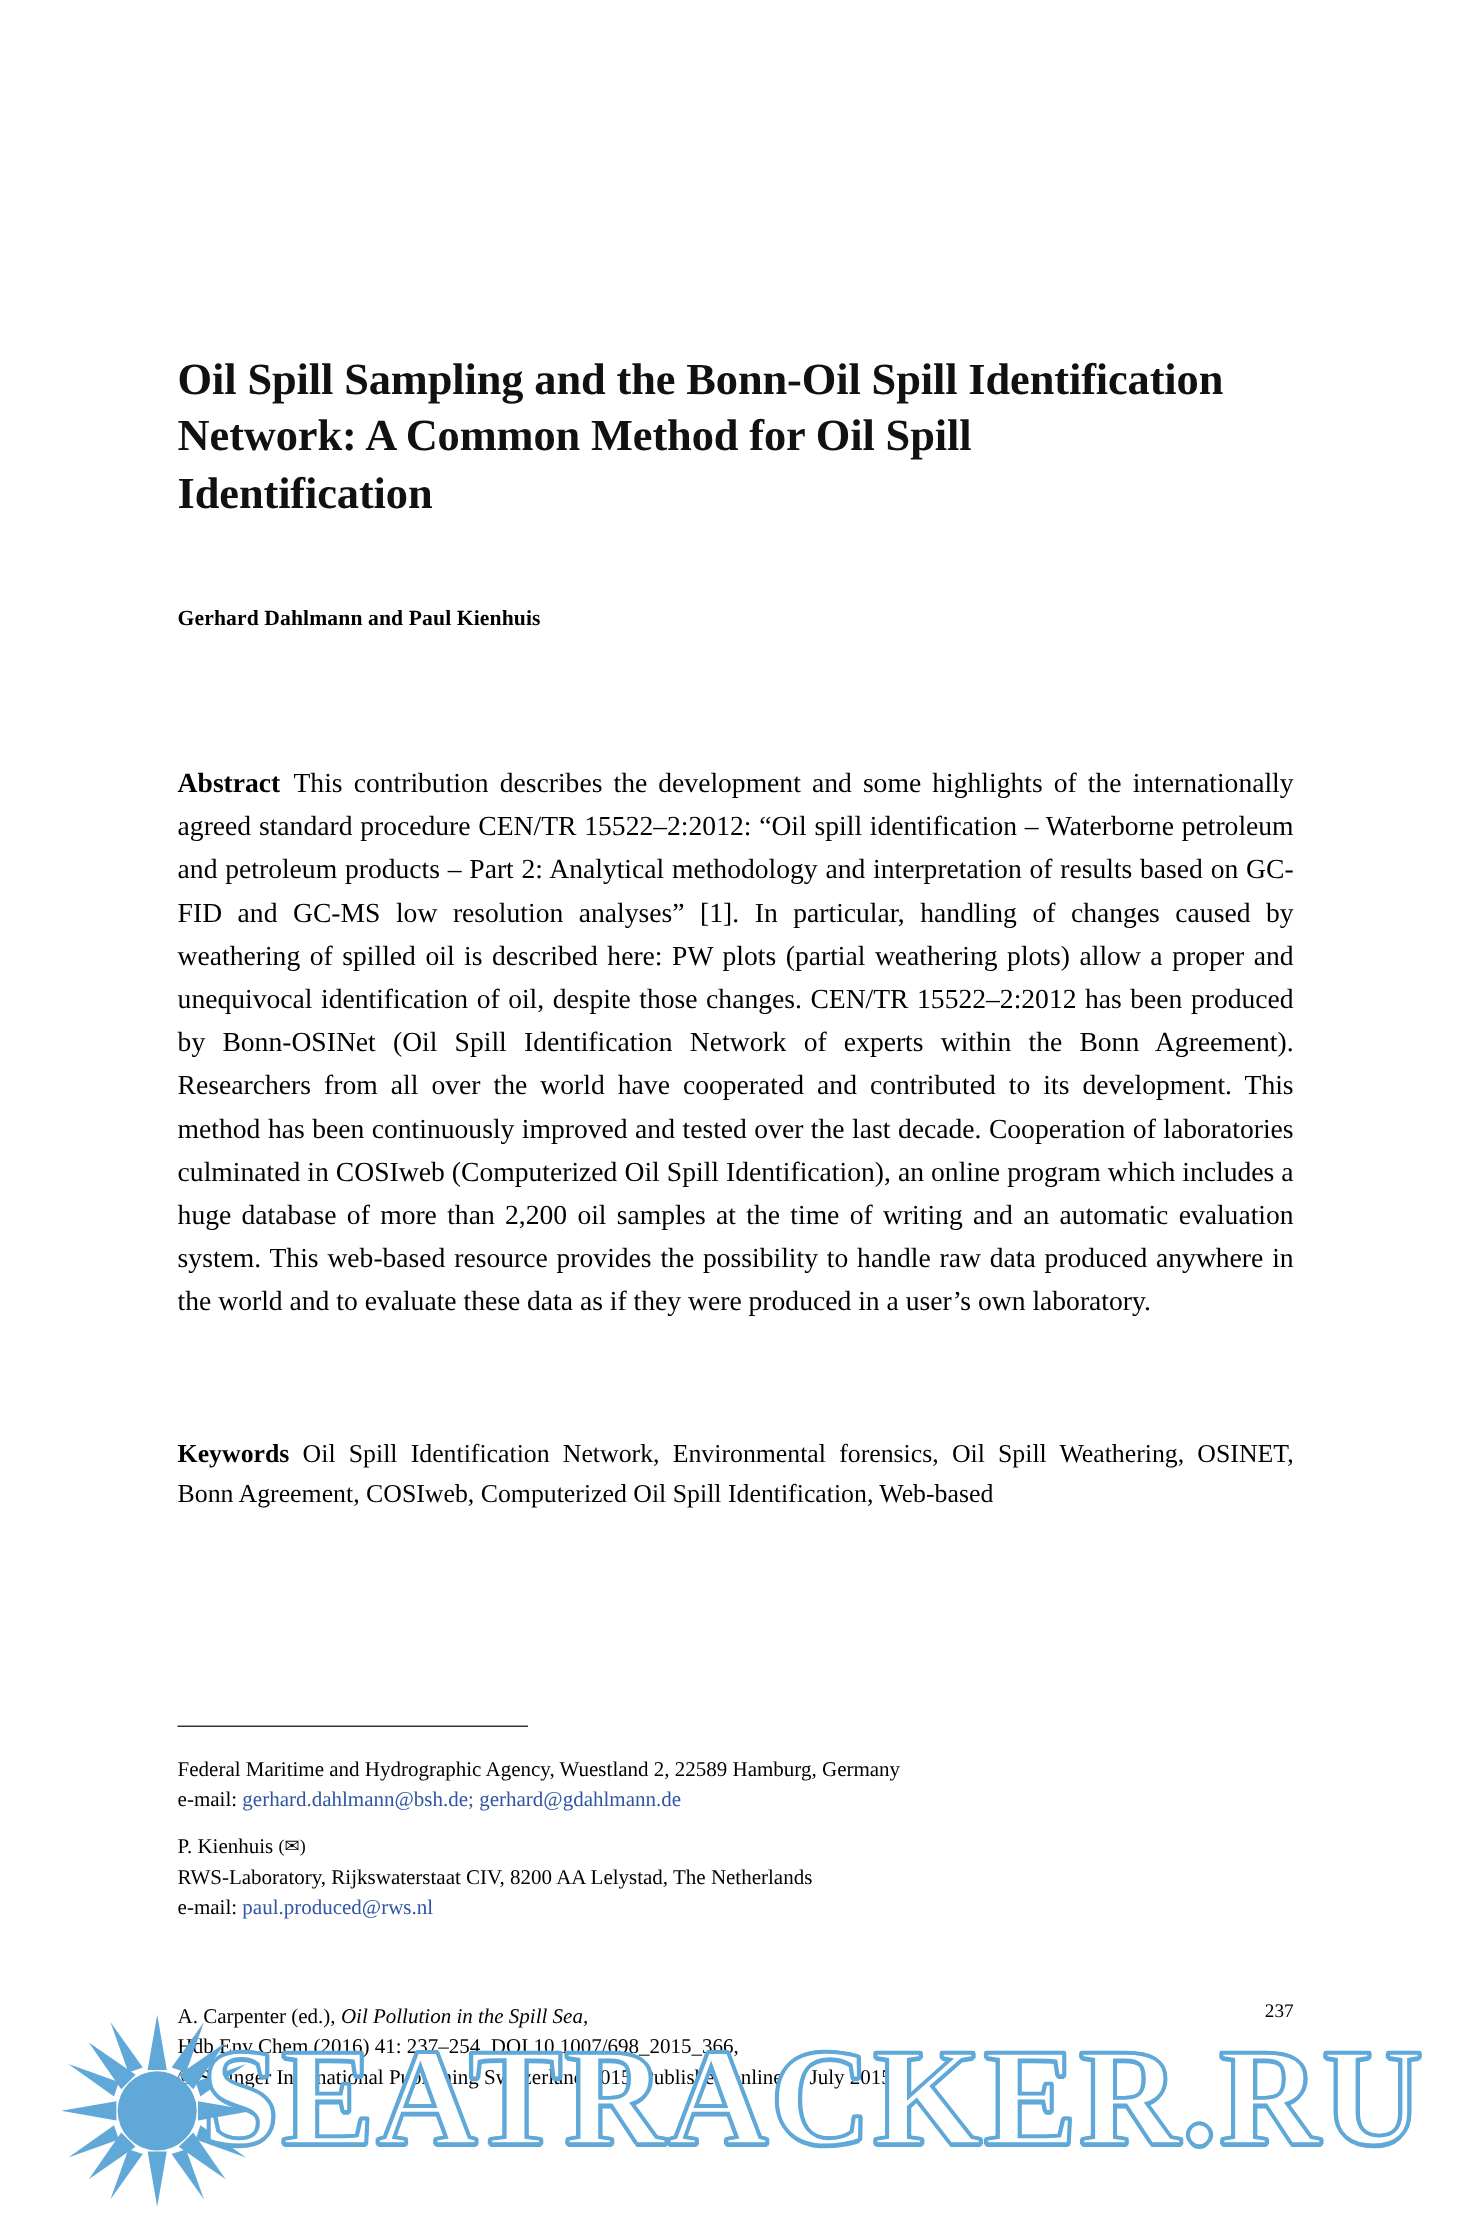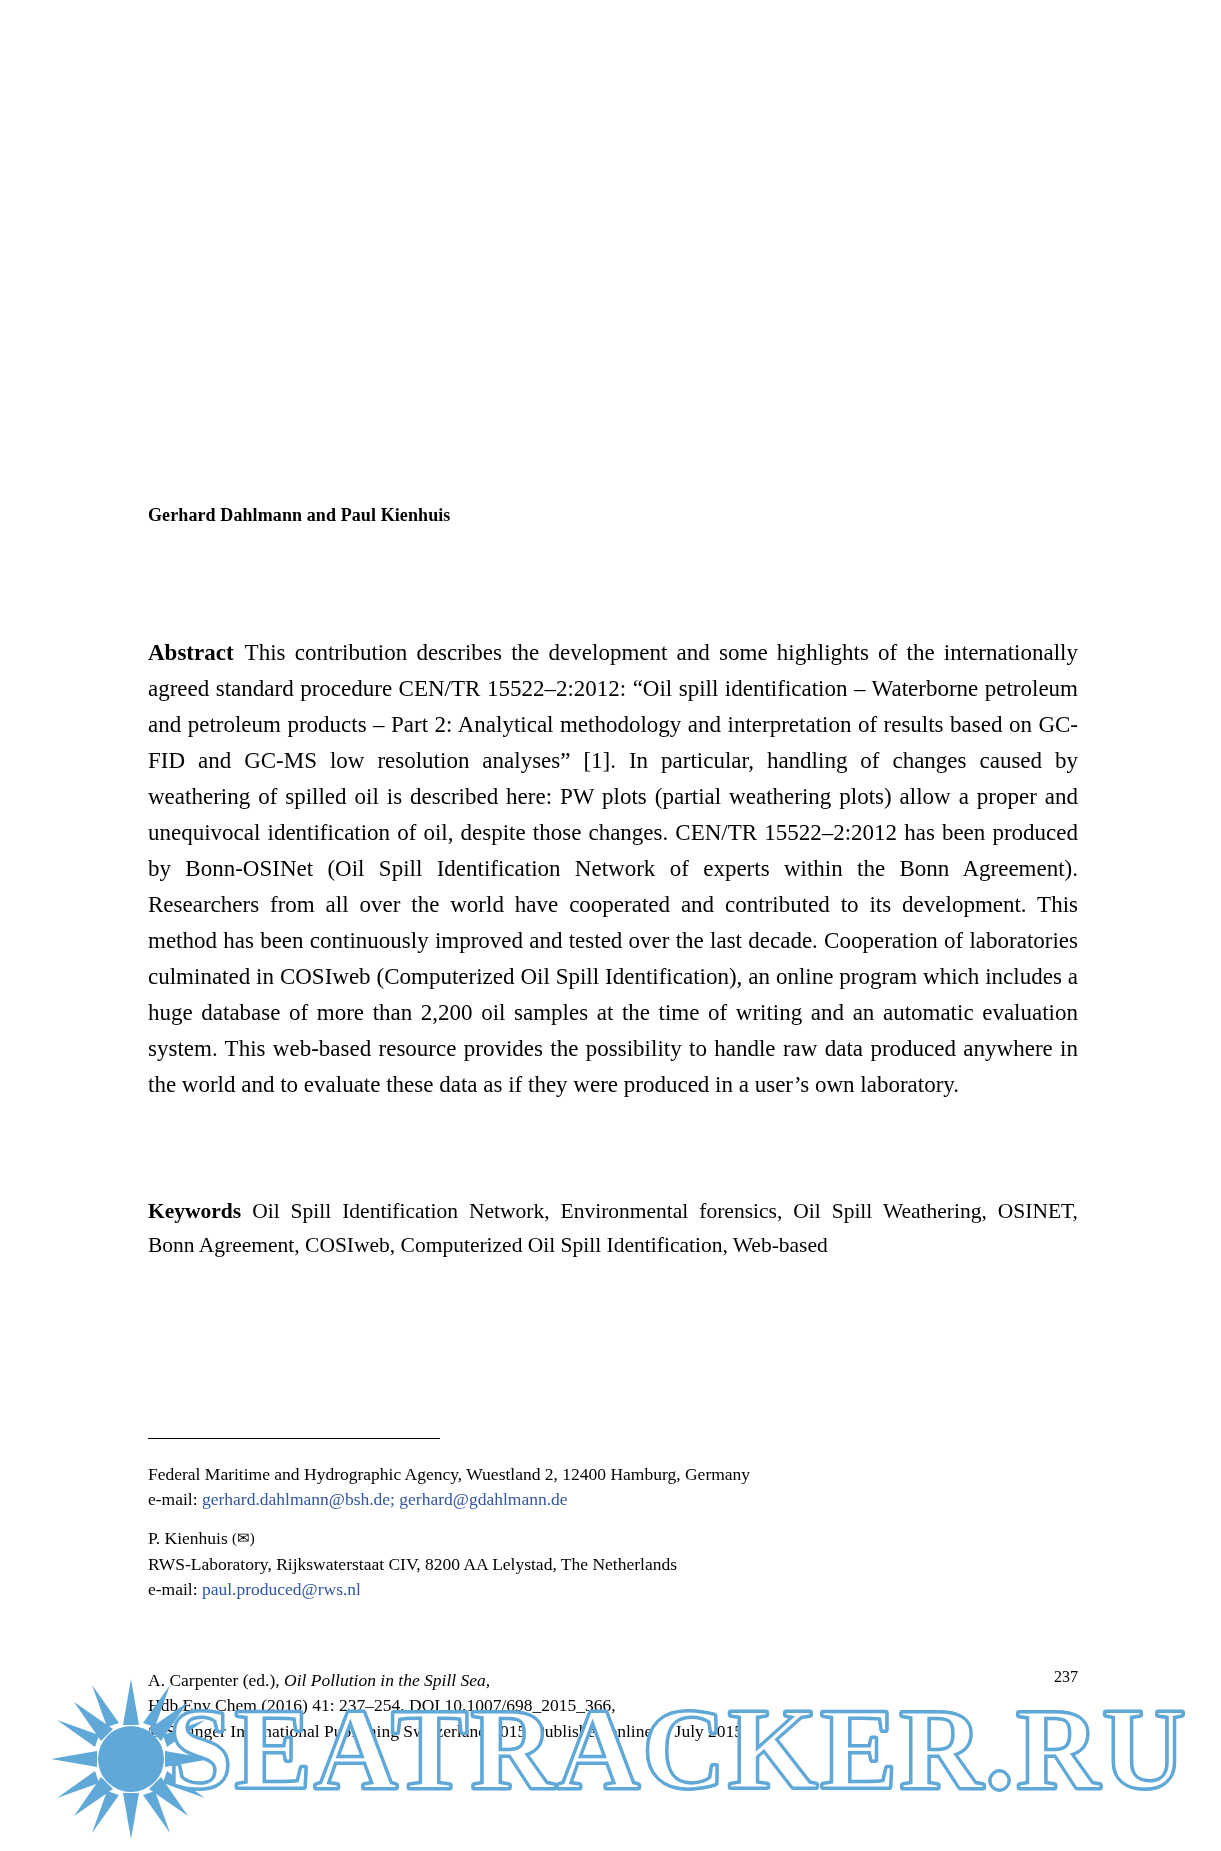--- a/index.html
+++ b/index.html
@@ -160,36 +160,37 @@
     width: 160px;
     height: 160px;
   }
 </style>
 </head>
 <body>
 
 <div class="page">
   <div class="content">
 
+    <h1 class="title">Oil Spill Sampling and the Bonn-Oil Spill Identification Network: A Common Method for Oil Spill Identification</h1>
 
     <div class="authors">Gerhard Dahlmann and Paul Kienhuis</div>
 
     <div class="abstract">
       <span class="lead">Abstract</span><span>This contribution describes the development and some highlights of the internationally agreed standard procedure CEN/TR 15522–2:2012: “Oil spill identification – Waterborne petroleum and petroleum products – Part 2: Analytical methodology and interpretation of results based on GC-FID and GC-MS low resolution analyses” [1]. In particular, handling of changes caused by weathering of spilled oil is described here: PW plots (partial weathering plots) allow a proper and unequivocal identification of oil, despite those changes. CEN/TR 15522–2:2012 has been produced by Bonn-OSINet (Oil Spill Identification Network of experts within the Bonn Agreement). Researchers from all over the world have cooperated and contributed to its development. This method has been continuously improved and tested over the last decade. Cooperation of laboratories culminated in COSIweb (Computerized Oil Spill Identification), an online program which includes a huge database of more than 2,200 oil samples at the time of writing and an automatic evaluation system. This web-based resource provides the possibility to handle raw data produced anywhere in the world and to evaluate these data as if they were produced in a user’s own laboratory.</span>
     </div>
 
     <div class="keywords">
       <span class="lead">Keywords</span><span>Oil Spill Identification Network, Environmental forensics, Oil Spill Weathering, OSINET, Bonn Agreement, COSIweb, Computerized Oil Spill Identification, Web-based</span>
     </div>
 
     <div class="footnote-rule"></div>
 
     <div class="footnote">
       <div class="blk">
-        <div>Federal Maritime and Hydrographic Agency, Wuestland 2, 12400 Hamburg, Germany</div>
+        <div>Federal Maritime and Hydrographic Agency, Wuestland 2, 22589 Hamburg, Germany</div>
         <div>
           <span>e-mail:</span>
           <span class="link">gerhard.dahlmann@bsh.de;</span>
           <span class="link">gerhard@gdahlmann.de</span>
         </div>
       </div>
       <div class="blk">
         <div>
           <span>P. Kienhuis</span>
           <span class="envelope">(<span>✉</span>)</span>

